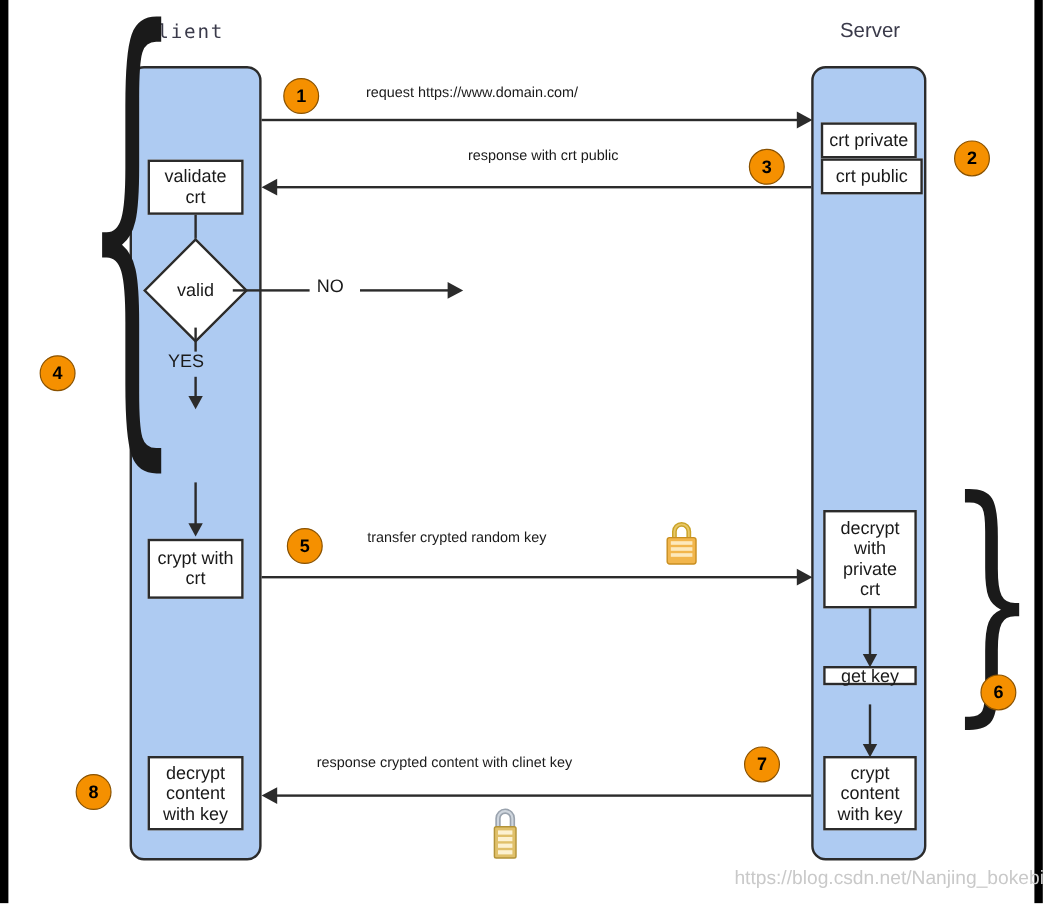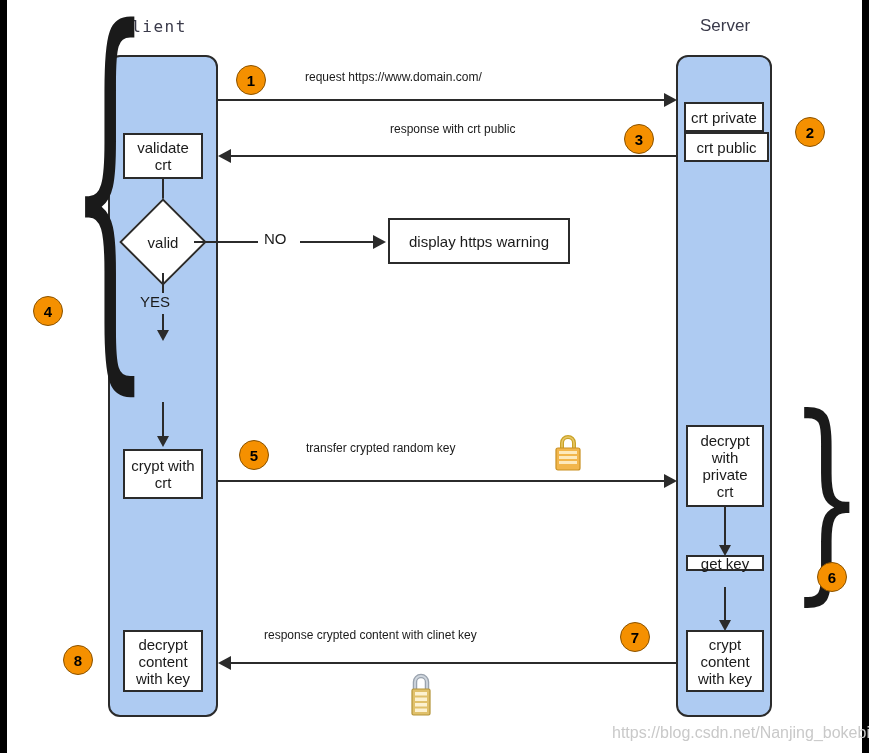--- a/index.html
+++ b/index.html
@@ -210,21 +210,20 @@
 
   <div class="diamond-wrap" style="left:132px; top:211px; width:62px; height:62px;">
     <div class="diamond-shape"></div>
     <div class="diamond-label">valid</div>
   </div>
 
   <div class="hline" style="left:194px; top:241px; width:64px;"></div>
   <div class="edge-label" style="left:264px; top:230px;">NO</div>
   <div class="hline" style="left:300px; top:241px; width:78px;"></div>
   <div class="arrow-r" style="left:373px; top:235px;"></div>
-  <div class="box" style="left:388px; top:218px; width:182px; height:46px;">display https warning</div>
 
   <div class="vline" style="left:162px; top:273px; height:20px;"></div>
   <div class="edge-label" style="left:140px; top:293px;">YES</div>
   <div class="vline" style="left:162px; top:314px; height:20px;"></div>
   <div class="arrow-d" style="left:157px; top:330px;"></div>
 
 
   <div class="vline" style="left:162px; top:402px; height:38px;"></div>
   <div class="arrow-d" style="left:157px; top:436px;"></div>
 

